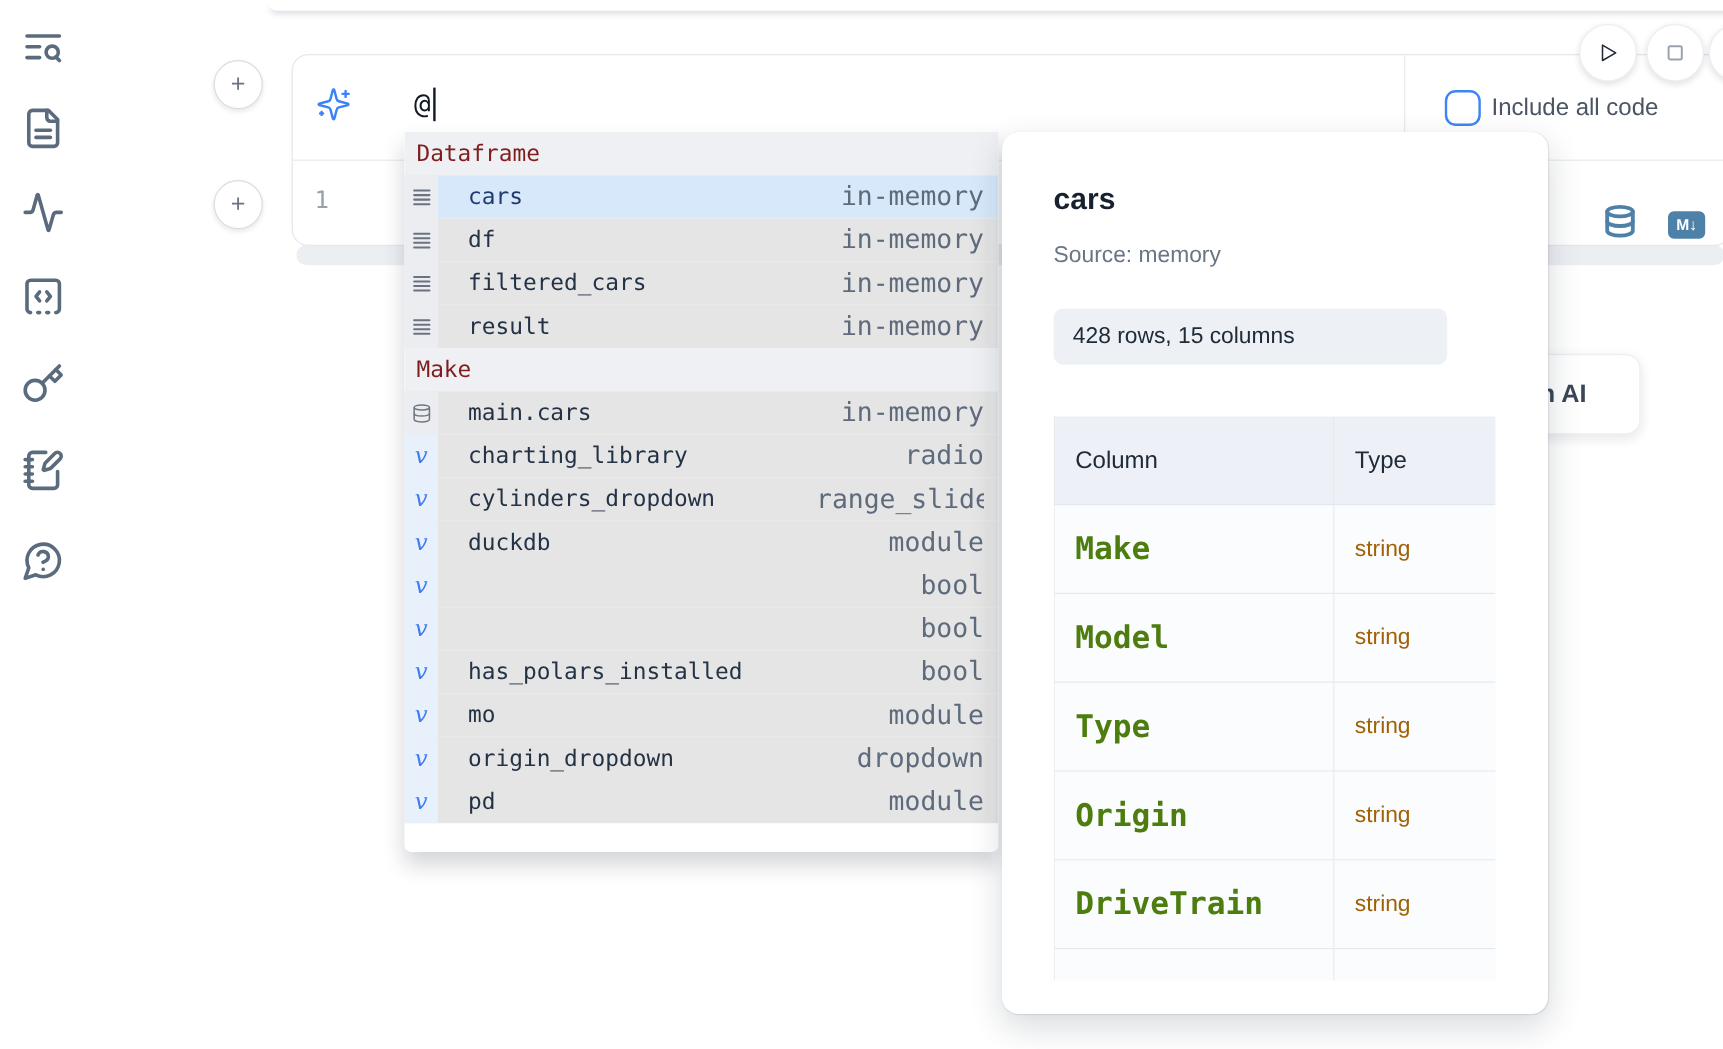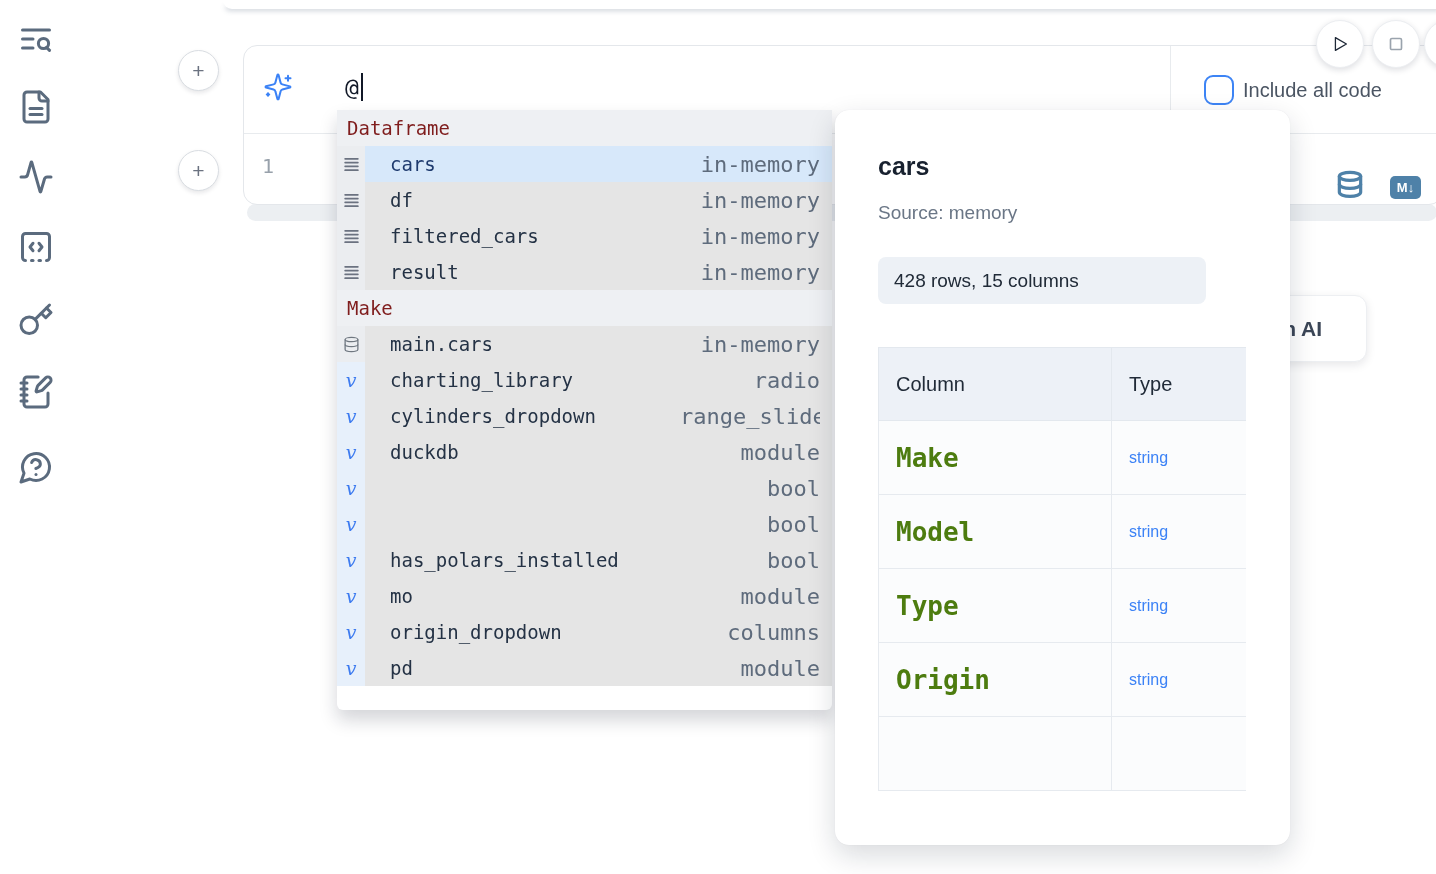--- a/index.html
+++ b/index.html
@@ -93,21 +93,21 @@
   .p-badge { position:absolute; left:43px; top:147px; width:328px; height:47px;
              background:#edf1f6; border-radius:8px; display:flex; align-items:center;
              padding-left:16px; font-size:19px; color:#212b38; }
   .p-tablewrap { position:absolute; left:43px; top:237px; width:368px; height:470px; overflow:hidden; }
   .p-tablewrap table { width:368px; border-collapse:collapse; table-layout:fixed; }
   .p-tablewrap th { width:233px; height:73px; background:#edf1f7; border:1px solid #e3e8ee;
                     font-weight:normal; font-size:20px; color:#212b38; text-align:left; padding-left:17px; }
   .p-tablewrap th:last-child { width:135px; }
   .p-tablewrap td { height:74px; background:#fbfcfd; border:1px solid #e6eaef; padding-left:17px; }
   td.cname { font-family:"DejaVu Sans Mono", monospace; font-size:26px; color:#4d7c0f;font-weight:bold; }
-  td.ctype { font-size:16px; color:#3b82f6; }
+  td.ctype { font-size:19px; color:#a16207; }
 </style>
 </head>
 <body>
 
 <div class="abs top-strip"></div>
 
 <div class="abs sidebar">
     <div id="sidebar-icons">
       <div class="side-ic" style="top: 22px;">
         <span><svg fill="none" stroke="#5b6b7e" stroke-width="2" stroke-linecap="round" stroke-linejoin="round" viewBox="0 0 24 24">
@@ -331,21 +331,21 @@
         <span class="vglyph">v</span>
       </span>
       <span class="ac-name">mo</span>
       <span class="ac-type">module</span>
     </div>
     <div class="ac-row var">
       <span class="ac-ic">
         <span class="vglyph">v</span>
       </span>
       <span class="ac-name">origin_dropdown</span>
-      <span class="ac-type">columns</span>
+      <span class="ac-type">dropdown</span>
     </div>
     <div class="ac-row var">
       <span class="ac-ic">
         <span class="vglyph">v</span>
       </span>
       <span class="ac-name">pd</span>
       <span class="ac-type">module</span>
     </div>
   </div>
 
@@ -372,19 +372,23 @@
           </tr>
           <tr>
             <td class="cname">Type</td>
             <td class="ctype">string</td>
           </tr>
           <tr>
             <td class="cname">Origin</td>
             <td class="ctype">string</td>
           </tr>
           <tr>
+            <td class="cname">DriveTrain</td>
+            <td class="ctype">string</td>
+          </tr>
+          <tr>
             <td class="cname"></td>
             <td class="ctype"></td>
           </tr>
         </tbody>
     </table>
   </div>
 </div>
 
 </body></html>

